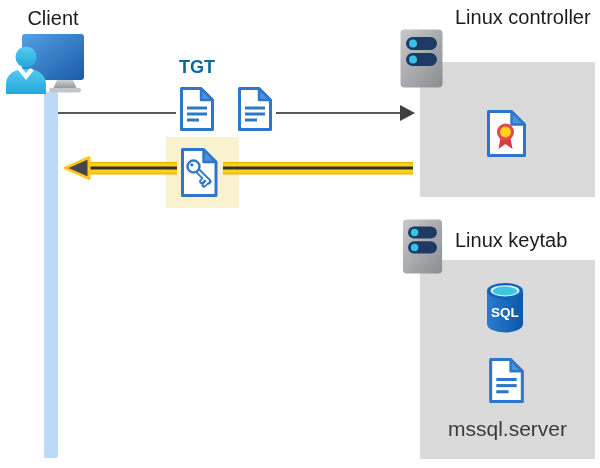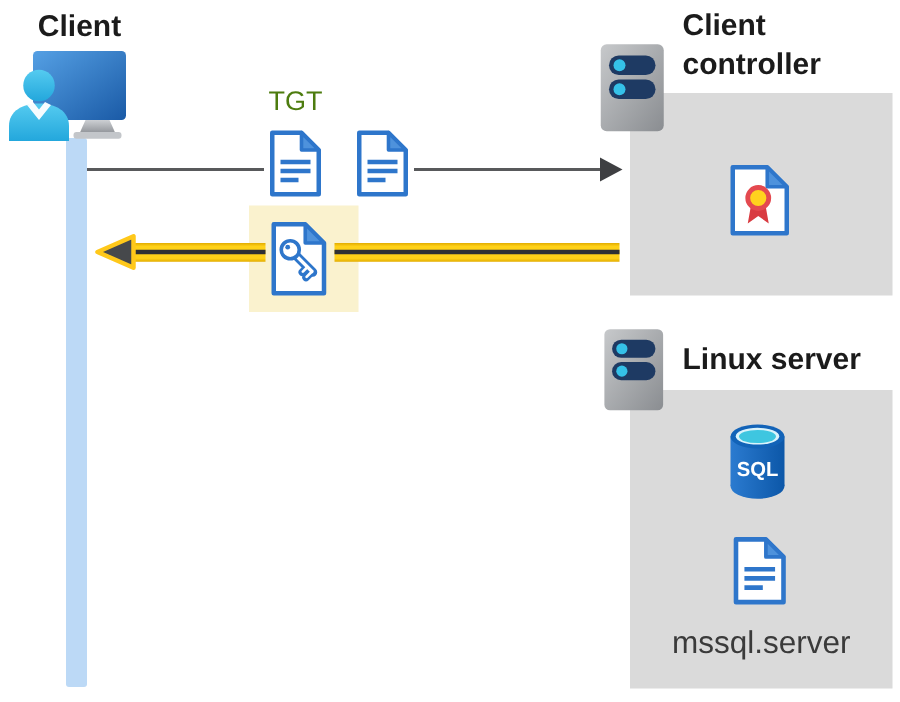--- a/index.html
+++ b/index.html
@@ -1,22 +1,22 @@
 <!DOCTYPE html>
 <html><head>
 <meta charset="utf-8">
 <style>
   html,body{margin:0;padding:0;background:#ffffff;}
   .stage{
     position:relative;width:600px;height:468px;background:#ffffff;overflow:hidden;
     font-family:"Liberation Sans", sans-serif;
   }
   .abs{position:absolute;}
-  .label{color:#1b1b1b;font-weight:bold;font-size:20px;line-height:26px;z-index:6;}
-  .ticket-label{color:#4d7c0f;font-weight:400;font-size:18px;text-align:center;z-index:6;}
+  .label{color:#1b1b1b;font-weight:normal;font-size:20px;line-height:26px;z-index:6;}
+  .ticket-label{color:#0369a1;font-weight:700;font-size:18px;text-align:center;z-index:6;}
   .panel{background:#dadada;z-index:1;}
   .lifeline{background:#bcd9f6;border-radius:2px;z-index:1;}
   .highlight{background:#faf2ce;z-index:2;}
   .arrow-seg{background:#58595b;height:2.4px;z-index:3;}
   .arrow-head-right{
     width:0;height:0;z-index:3;
     border-top:8px solid transparent;border-bottom:8px solid transparent;
     border-left:15px solid #3e3f42;
   }
   .icon{z-index:4;}
@@ -120,40 +120,40 @@
   <div class="abs panel" style="left:420px;top:62px;width:175px;height:135px;"></div>
 
   <svg class="abs icon" style="left:400px;top:29px;z-index:3;" width="43" height="59" viewBox="0 0 43 59">
     <rect x="0.5" y="0.5" width="42" height="58" rx="4" fill="url(#gSrv)"></rect>
     <rect x="6" y="8" width="31" height="13" rx="6.5" fill="#1e3a63"></rect>
     <circle cx="13" cy="14.5" r="4" fill="#35c1e8"></circle>
     <rect x="6" y="24" width="31" height="13" rx="6.5" fill="#1e3a63"></rect>
     <circle cx="13" cy="30.5" r="4" fill="#35c1e8"></circle>
   </svg>
 
-  <div class="abs label" style="left:455px;top:4px;width:145px;">Client controller</div>
+  <div class="abs label" style="left:455px;top:4px;width:145px;">Linux controller</div>
 
   <svg class="abs icon" style="left:486px;top:109px;" width="41" height="49" viewBox="0 0 41 49">
     <path d="M2.5 2.5 H25.5 L38.5 15.5 V46.5 H2.5 Z" fill="#ffffff" stroke="#2e76cb" stroke-width="3" stroke-linejoin="round"></path>
     <path d="M25.5 2.5 V15.5 H38.5 Z" fill="#4e92dc" stroke="#2e76cb" stroke-width="2.4" stroke-linejoin="round"></path>
     <path d="M15 26 L12.5 40 L19.5 35 L26.5 40 L24 26 Z" fill="#d93b41"></path>
     <circle cx="19.5" cy="23" r="7" fill="#ffd21e" stroke="#e4494f" stroke-width="3.2"></circle>
   </svg>
 
   <div class="abs panel" style="left:420px;top:260px;width:175px;height:199px;"></div>
 
   <svg class="abs icon" style="left:402px;top:219px;z-index:3;" width="41" height="55" viewBox="0 0 43 59">
     <rect x="0.5" y="0.5" width="42" height="58" rx="4" fill="url(#gSrv)"></rect>
     <rect x="6" y="8" width="31" height="13" rx="6.5" fill="#1e3a63"></rect>
     <circle cx="13" cy="14.5" r="4" fill="#35c1e8"></circle>
     <rect x="6" y="24" width="31" height="13" rx="6.5" fill="#1e3a63"></rect>
     <circle cx="13" cy="30.5" r="4" fill="#35c1e8"></circle>
   </svg>
 
-  <div class="abs label" style="left:455px;top:227px;width:145px;">Linux server</div>
+  <div class="abs label" style="left:455px;top:227px;width:145px;">Linux keytab</div>
 
   <svg class="abs icon" style="left:485px;top:282px;" width="40" height="51" viewBox="0 0 40 51">
     <rect x="2" y="9" width="36" height="33" fill="url(#gSql)"></rect>
     <ellipse cx="20" cy="42" rx="18" ry="8.5" fill="url(#gSql)"></ellipse>
     <ellipse cx="20" cy="9" rx="18" ry="8" fill="#1263b8"></ellipse>
     <ellipse cx="20" cy="8.8" rx="14.5" ry="5.6" fill="#d9f3fb"></ellipse>
     <ellipse cx="20" cy="9" rx="12.3" ry="4.4" fill="#3ec6e0"></ellipse>
     <text x="20" y="35" text-anchor="middle" font-family="Liberation Sans, sans-serif" font-size="13.5" font-weight="bold" fill="#ffffff">SQL</text>
   </svg>
 

